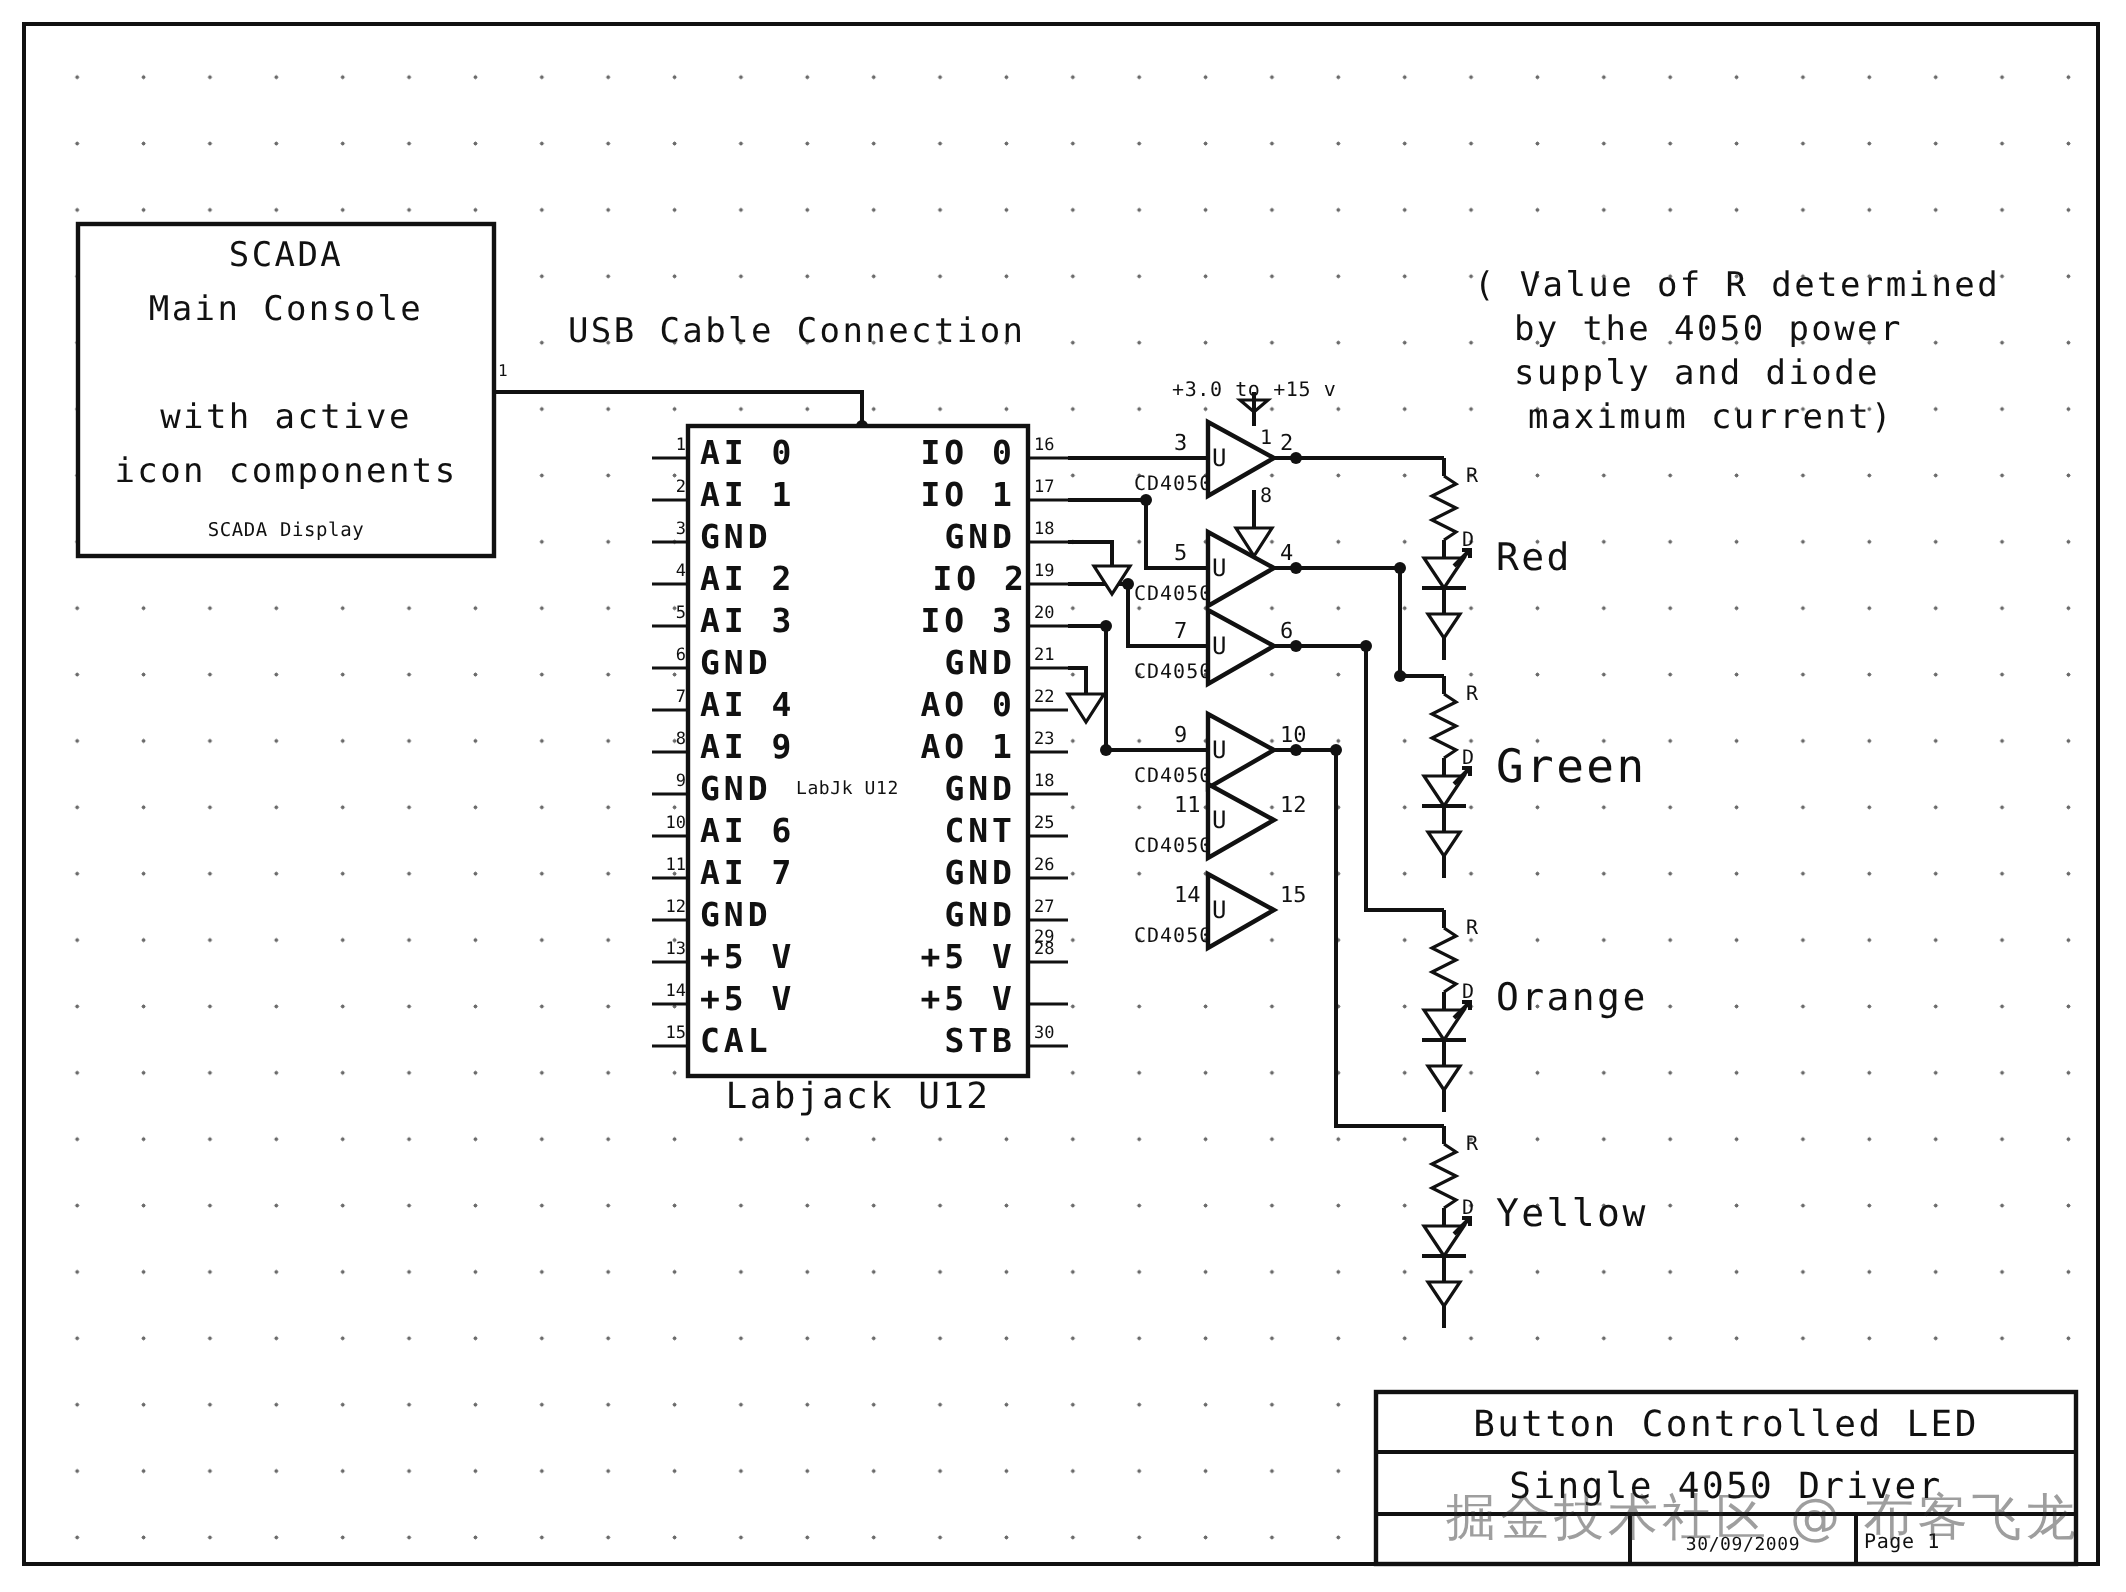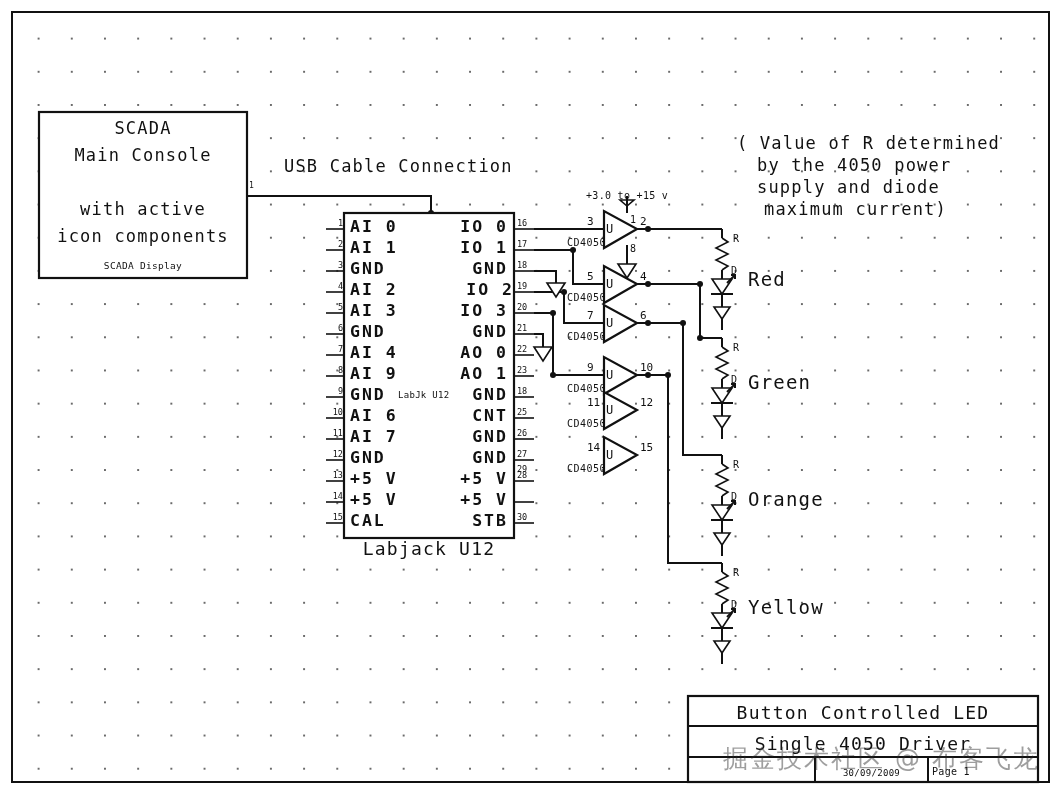--- a/index.html
+++ b/index.html
@@ -323,21 +323,21 @@
       <div class="txt pin" style="left:606px;top:403px;font-size:12px;">U</div>
       <div class="txt pin" style="left:587px;top:441px;font-size:11px;">14</div>
       <div class="txt pin" style="left:640px;top:441px;font-size:11px;">15</div>
       <div class="txt tiny" style="left:567px;top:463px;font-size:10px;letter-spacing:0.5px;">CD4050</div>
       <div class="txt pin" style="left:606px;top:448px;font-size:12px;">U</div>
       <div class="txt pin" style="left:630px;top:214px;font-size:10px;">1</div>
       <div class="txt pin" style="left:630px;top:243px;font-size:10px;">8</div>
     </div>
 
   <div class="txt lbl" style="left:748px;top:268px;font-size:19px;">Red</div>
-  <div class="txt lbl" style="left:748px;top:371px;font-size:19px;">Green</div>
+  <div class="txt lbl" style="left:748px;top:371px;font-size:23px;">Green</div>
   <div class="txt lbl" style="left:748px;top:488px;font-size:19px;">Orange</div>
   <div class="txt lbl" style="left:748px;top:596px;font-size:19px;">Yellow</div>
 
   <div id="refdes">
       <div class="txt tiny" style="left:733px;top:233px;font-size:10px;">R</div>
       <div class="txt tiny" style="left:731px;top:265px;font-size:10px;">D</div>
       <div class="txt tiny" style="left:733px;top:342px;font-size:10px;">R</div>
       <div class="txt tiny" style="left:731px;top:374px;font-size:10px;">D</div>
       <div class="txt tiny" style="left:733px;top:459px;font-size:10px;">R</div>
       <div class="txt tiny" style="left:731px;top:491px;font-size:10px;">D</div>

